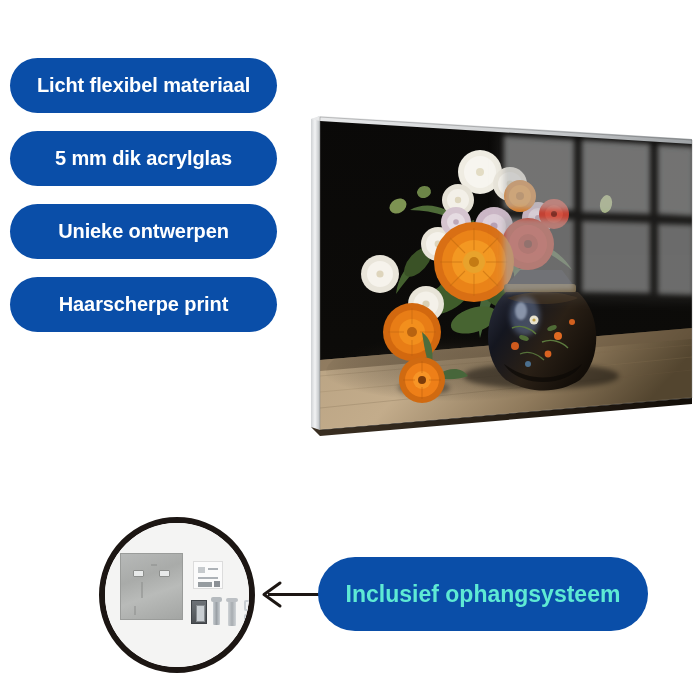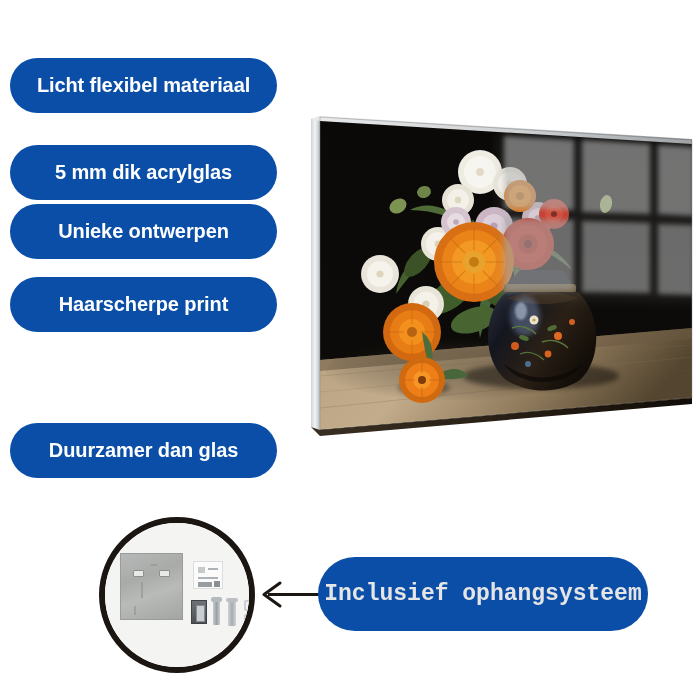--- a/index.html
+++ b/index.html
@@ -31,44 +31,43 @@
     display: flex;
     align-items: center;
     justify-content: center;
     font-size: 20px;
     font-weight: bold;
     letter-spacing: -0.1px;
     white-space: nowrap;
     user-select: none;
   }
   .badge-0 { top: 58px; }
-  .badge-1 { top: 131px; margin-top: 14px; }
+  .badge-1 { top: 131px; }
   .badge-2 { top: 204px; }
   .badge-3 { top: 277px; }
   .badge-4 { top: 350px; }
   .badge-5 { top: 423px; }
 
   
   #callout-badge {
     position: absolute;
     left: 318px;
     top: 557px;
     width: 330px;
     height: 74px;
     border-radius: 37px;
     background: #0a4ea8;
-    color: #e5e5e5;
+    color: #5eead4;
     display: flex;
     align-items: center;
     justify-content: center;
     font-size: 23px;
     font-weight: bold;
     white-space: nowrap;
     user-select: none;
-    font-family: Liberation Mono, monospace;
   }
 
   
   #callout-arrow {
     position: absolute;
     left: 250px;
     top: 575px;
     width: 90px;
     height: 40px;
     pointer-events: none;
@@ -200,23 +199,20 @@
     <span>Licht flexibel materiaal</span>
   </div>
   <div class="badge badge-1">
     <span>5 mm dik acrylglas</span>
   </div>
   <div class="badge badge-3">
     <span>Haarscherpe print</span>
   </div>
   <div class="badge badge-2">
     <span>Unieke ontwerpen</span>
-  </div>
-  <div class="badge badge-5">
-    <span>Duurzamer dan glas</span>
   </div>
 
   <div id="acrylic-print">
     <svg viewBox="0 0 394 360" xmlns="http://www.w3.org/2000/svg">
       <defs>
 
         <clipPath id="panelClip">
           <polygon points="14,25 386,48 386,306 14,338"></polygon>
         </clipPath>
         <clipPath id="edgeClip">

